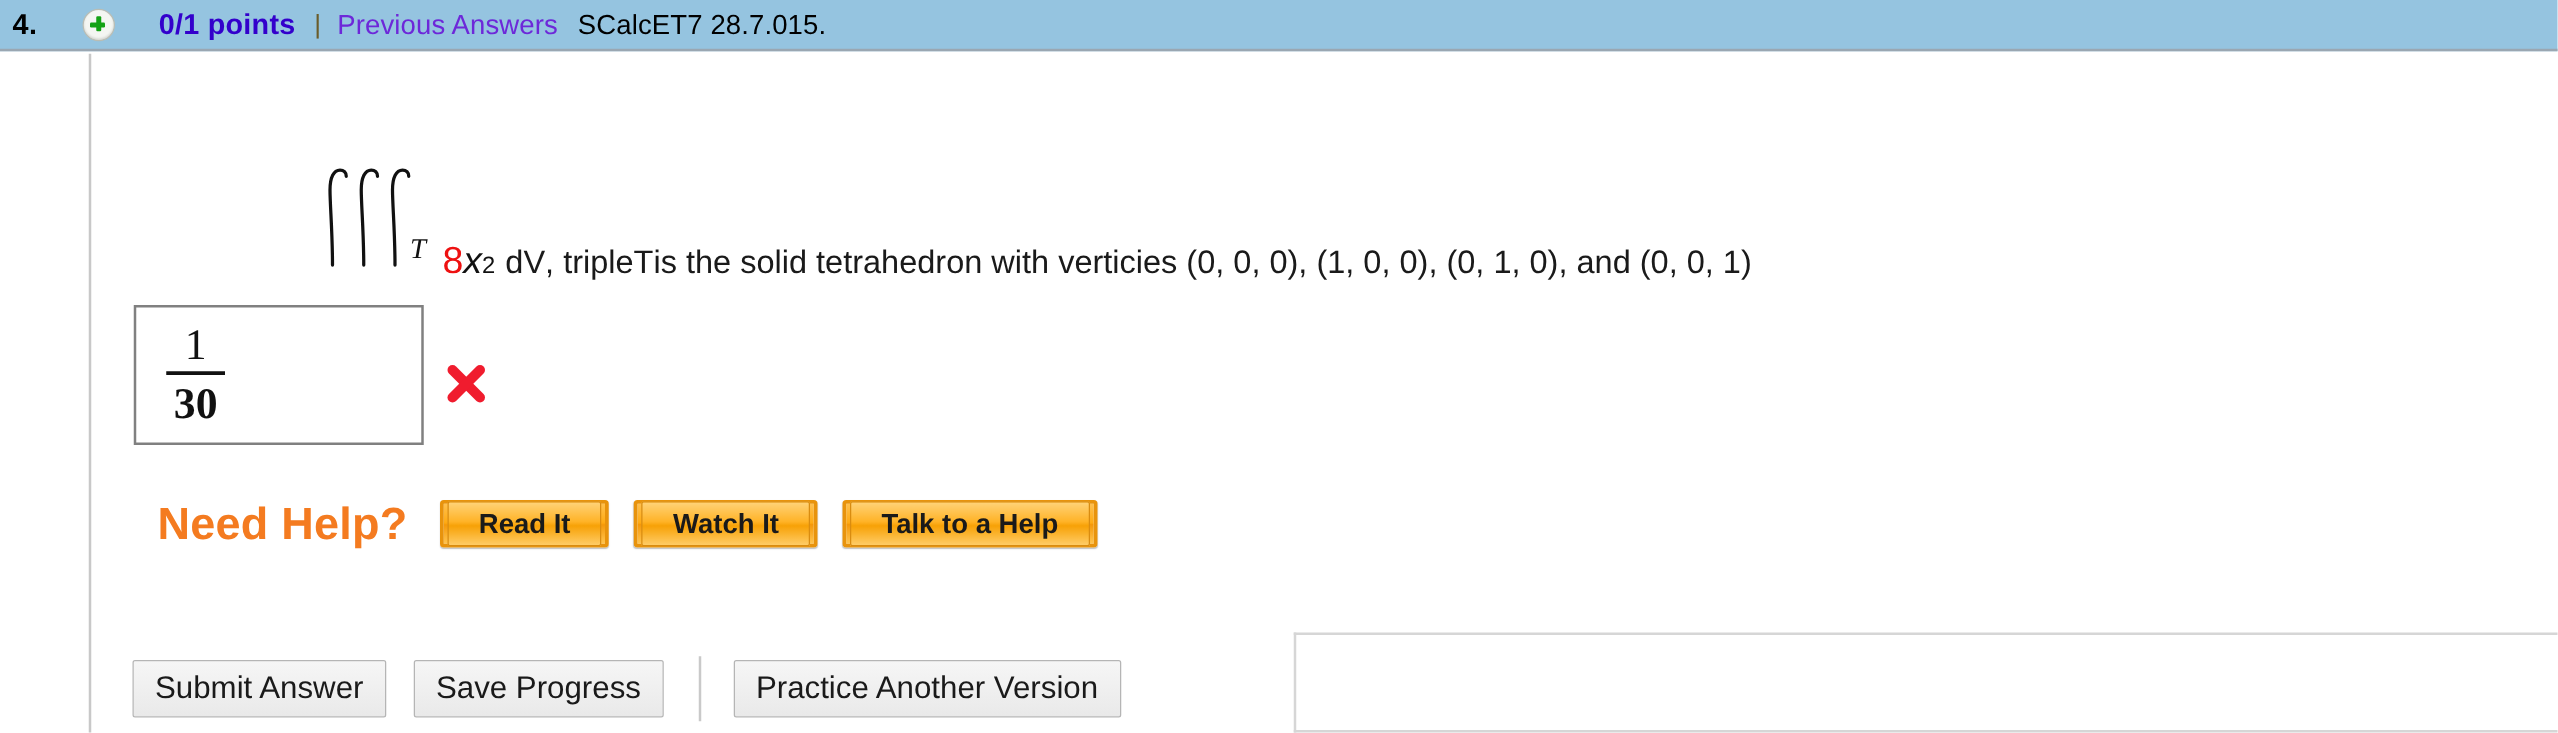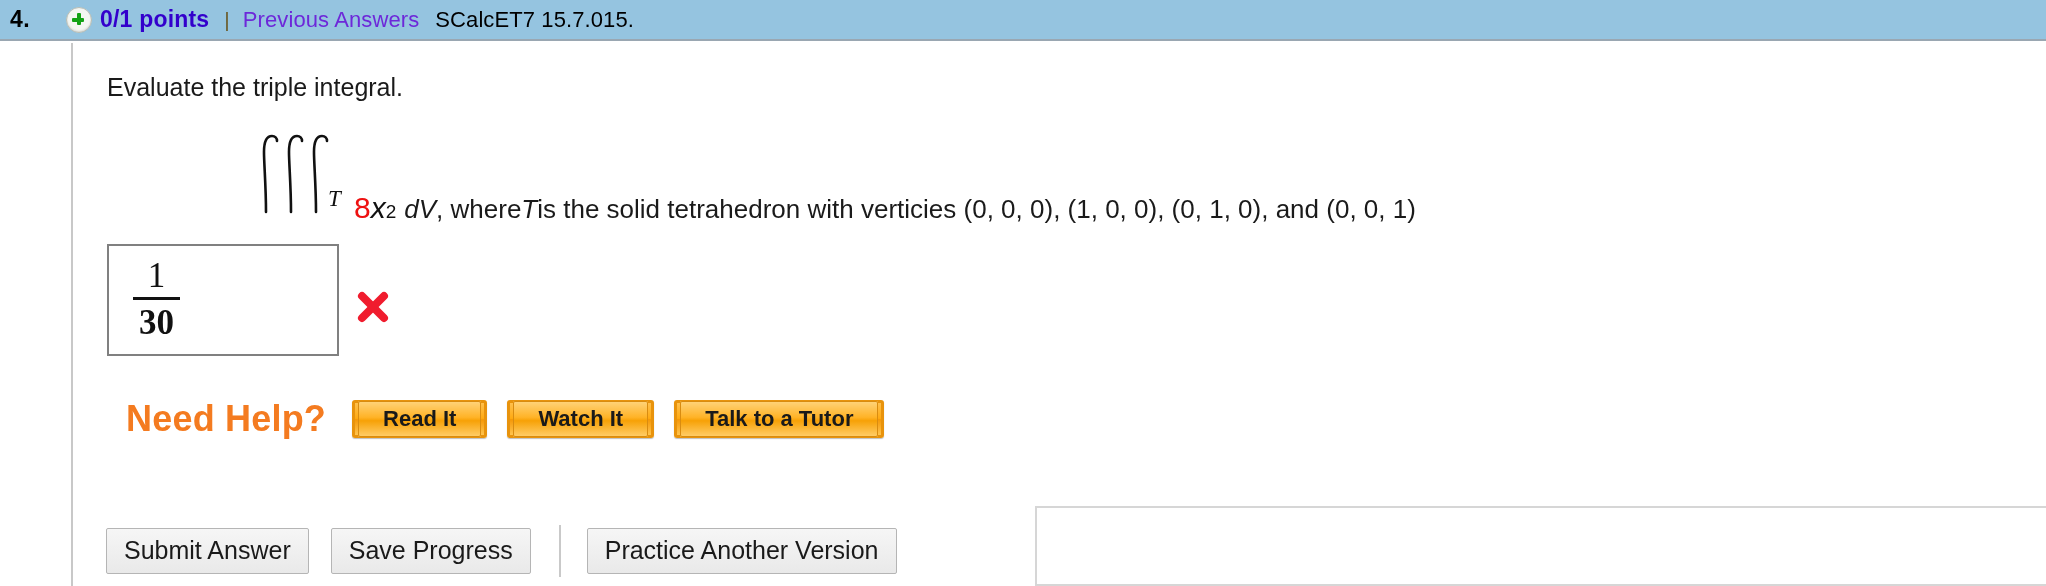--- a/index.html
+++ b/index.html
@@ -69,20 +69,21 @@
   .plus-icon::after {
     top: 50%; left: 5px;
     height: 4px; width: 12px;
     margin-top: -2px;
   }
   .pts {
     font-size: 23px;
     font-weight: bold;
     color: #3300cc;
     letter-spacing: .2px;
+    margin-left: 27px;
   }
   .sep {
     color: #6a5c2a;
     font-size: 21px;
     margin: 0 13px 0 15px;
     font-weight: normal;
   }
   .prev-answers {
     font-size: 22px;
     color: #6d28d9;
@@ -156,21 +157,20 @@
     vertical-align: super;
     font-style: normal;
     color: #111;
   }
   .rest {
     font-size: 26px;
     color: #1a1a1a;
     margin-left: 8px;
   }
   .it {
-    font-style: italic;
   }
 
   
   .answer-box {
     position: absolute;
     left: 107px;
     top: 244px;
     width: 232px;
     height: 112px;
     border: 2px solid #808080;
@@ -285,43 +285,42 @@
 <body>
 
 <div id="page">
 
   <div class="qheader">
     <span class="qnum">4.</span>
     <span class="plus-icon"></span>
     <span class="pts">0/1 points</span>
     <span class="sep">|</span>
     <span class="prev-answers">Previous Answers</span>
-    <span class="srccode">SCalcET7 15.7.015.</span>
+    <span class="srccode">SCalcET7 28.7.015.</span>
   </div>
 
   <div class="left-rule"></div>
 
-  <div class="prompt">Evaluate the triple integral.</div>
 
   <div class="mathline">
     <span class="triple-int">
       <svg width="98" height="88" viewBox="0 0 98 88" aria-hidden="true">
         <g fill="none" stroke="#111111" stroke-width="2.6" stroke-linecap="round">
           <path d="M16 82 C16 56 14 34 14 22 C14 12 17 6 22 6 C25 6 27 8 27 11"></path>
           <path d="M41 82 C41 56 39 34 39 22 C39 12 42 6 47 6 C50 6 52 8 52 11"></path>
           <path d="M66 82 C66 56 64 34 64 22 C64 12 67 6 72 6 C75 6 77 8 77 11"></path>
         </g>
       </svg>
       <span class="tsub">T</span>
     </span>
     <span class="coef">8</span>
       <span class="varx">x</span>
       <span class="sup2">2</span>
     <span class="rest it">dV</span>
-      <span class="rest" style="margin-left:0">, where </span>
+      <span class="rest" style="margin-left:0">, triple </span>
       <span class="rest it" style="margin-left:0">T</span>
       <span class="rest" style="margin-left:0"> is the solid tetrahedron with verticies (0, 0, 0), (1, 0, 0), (0, 1, 0), and (0, 0, 1)</span>
   </div>
 
   <div class="answer-box">
     <div class="frac">
       <div class="num">1</div>
       <div class="bar"></div>
       <div class="den">30</div>
     </div>
@@ -337,21 +336,21 @@
 
   <div class="needhelp-row">
     <span class="needhelp-label">Need Help?</span>
     <span class="help-btn">
       <span class="inner">Read It</span>
     </span>
     <span class="help-btn">
       <span class="inner">Watch It</span>
     </span>
     <span class="help-btn">
-      <span class="inner">Talk to a Tutor</span>
+      <span class="inner">Talk to a Help</span>
     </span>
   </div>
 
   <div class="btn-row">
     <span class="gbtn">Submit Answer</span>
     <span class="gbtn">Save Progress</span>
     <span class="vdiv"></span>
     <span class="gbtn">Practice Another Version</span>
   </div>
 

